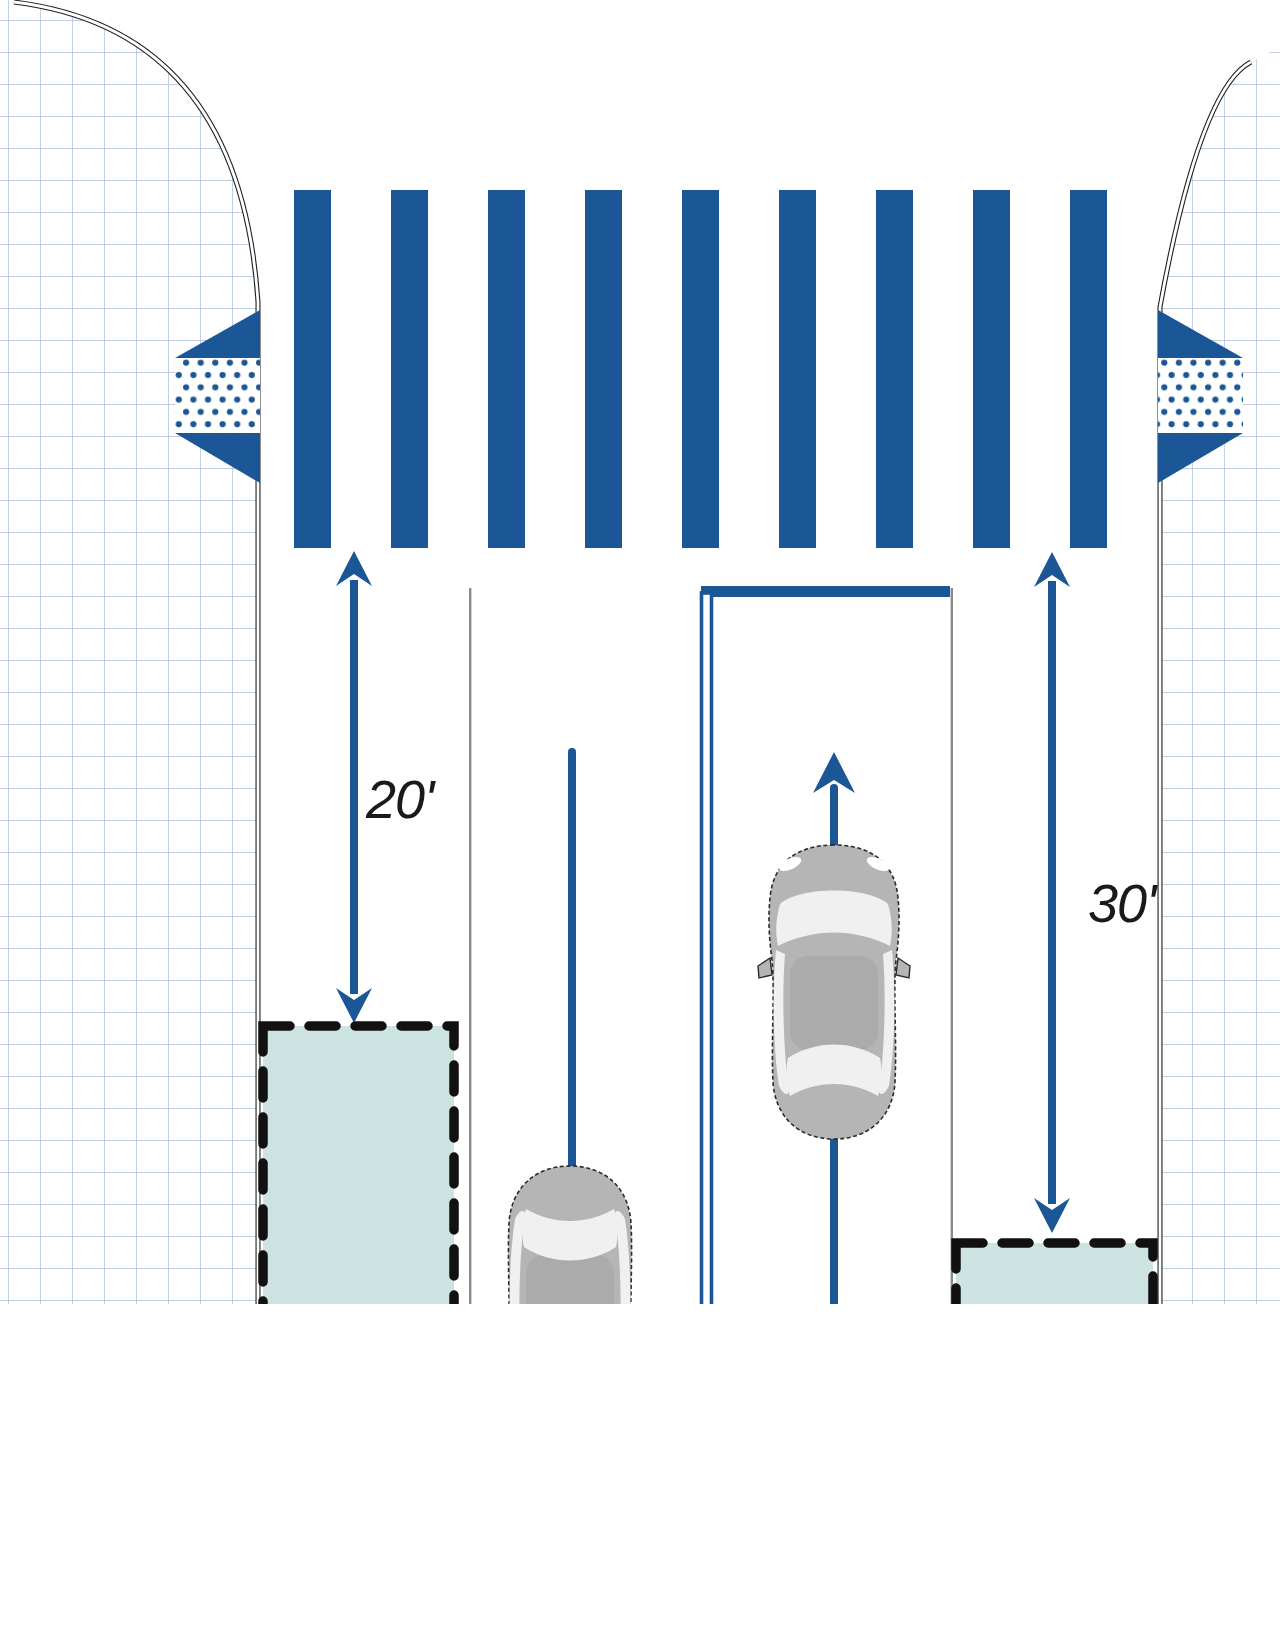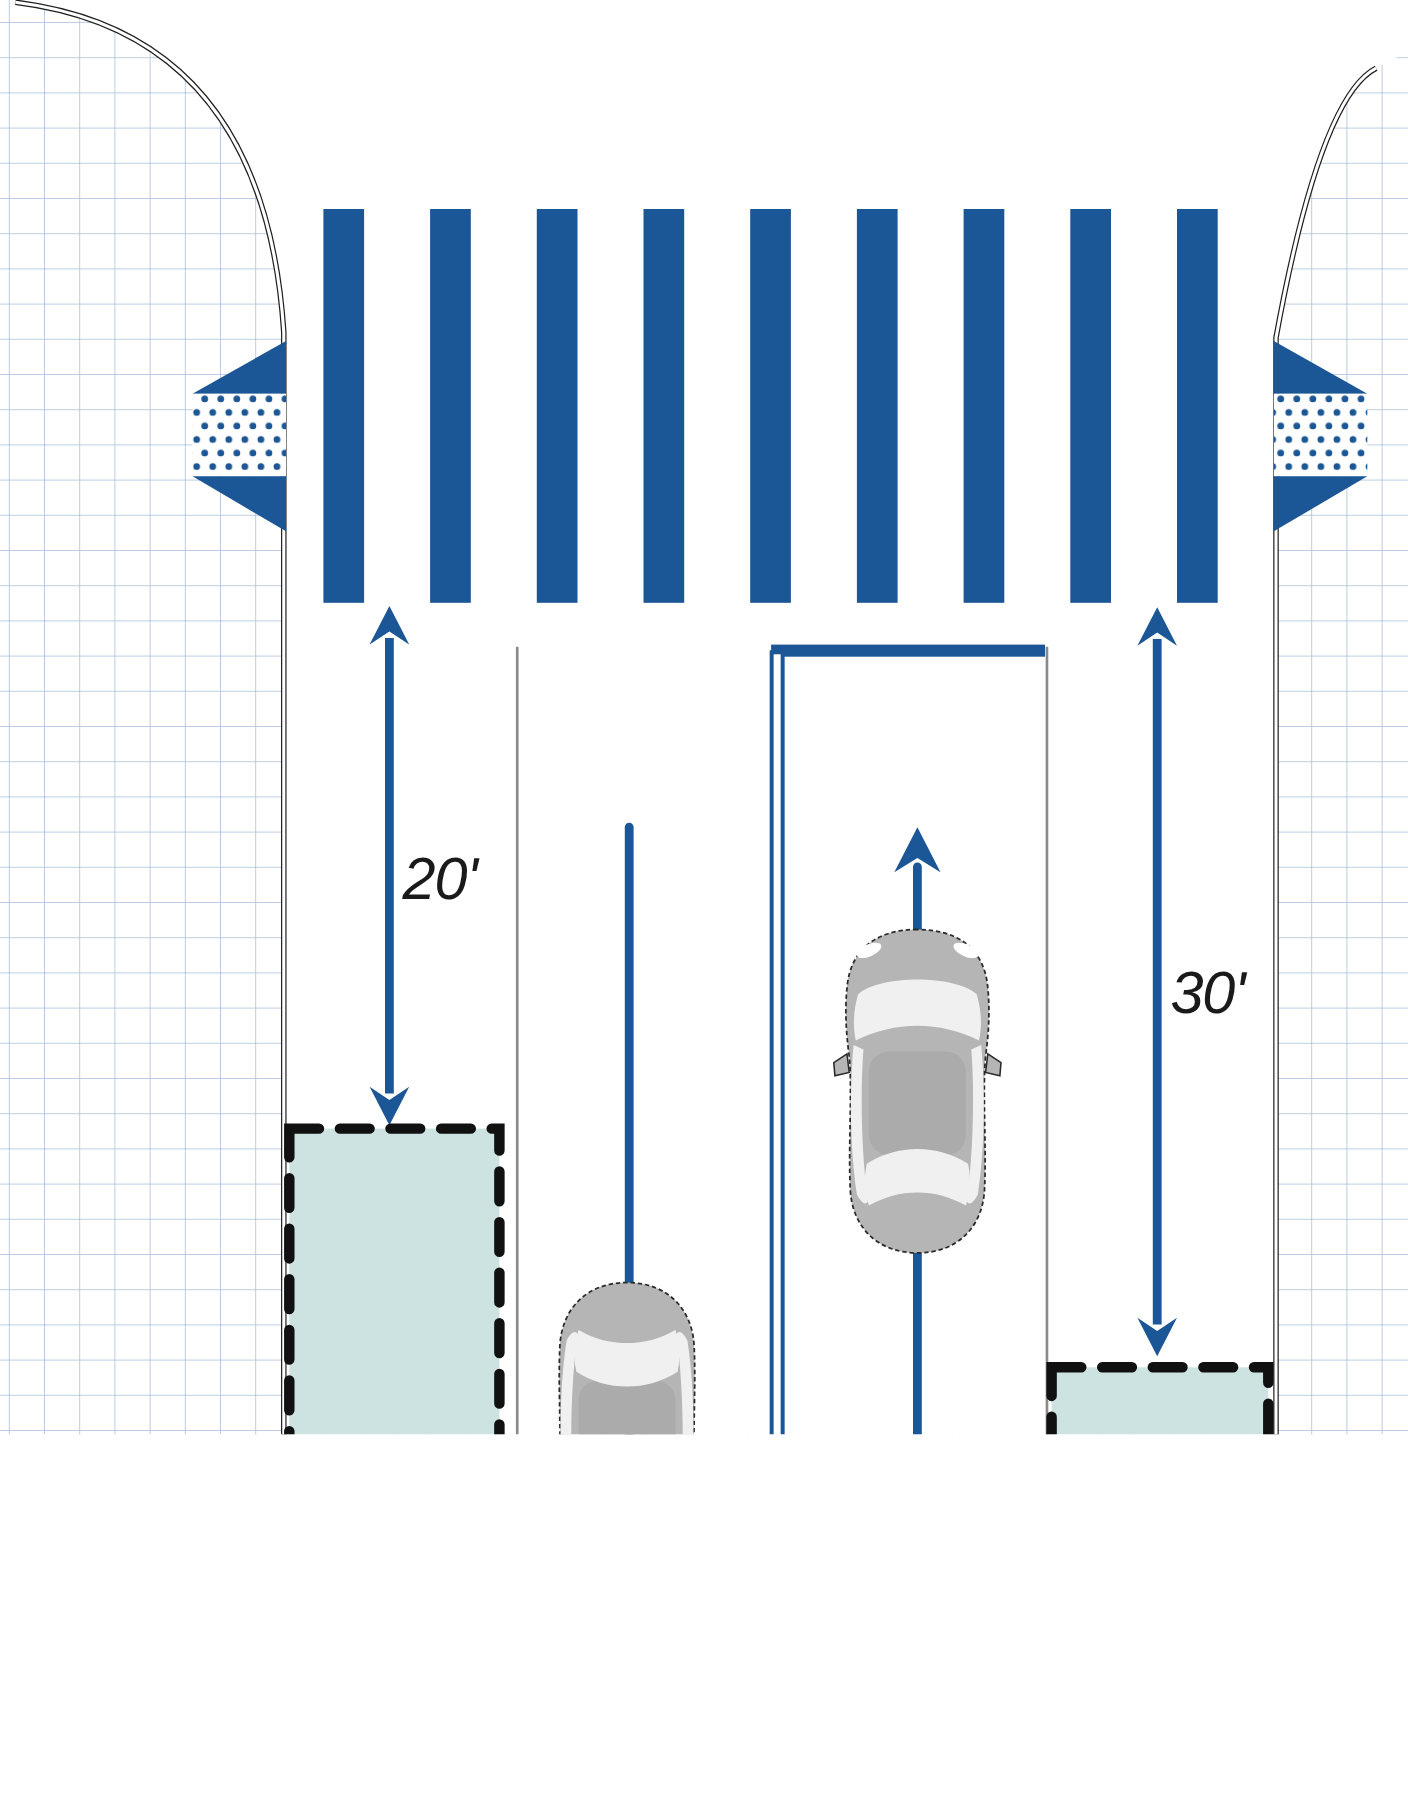--- a/index.html
+++ b/index.html
@@ -27,21 +27,21 @@
     position:absolute;
     font-style:italic;
     font-size:54px;
     line-height:1;
     letter-spacing:-1px;
     color:var(--c-text,#1a1a1a);
     white-space:nowrap;
     user-select:none;
   }
   #label-20{left:366px;top:772px;}
-  #label-30{left:1064px;top:876px;}
+  #label-30{left:1088px;top:876px;}
 </style>
 </head>
 <body>
 
 <div id="stage">
 
   <svg id="scene" width="1280" height="1650" viewBox="0 0 1280 1650" xmlns="http://www.w3.org/2000/svg">
 
     <defs>
       <pattern id="grid" width="32" height="32" x="8" y="20" patternUnits="userSpaceOnUse">

